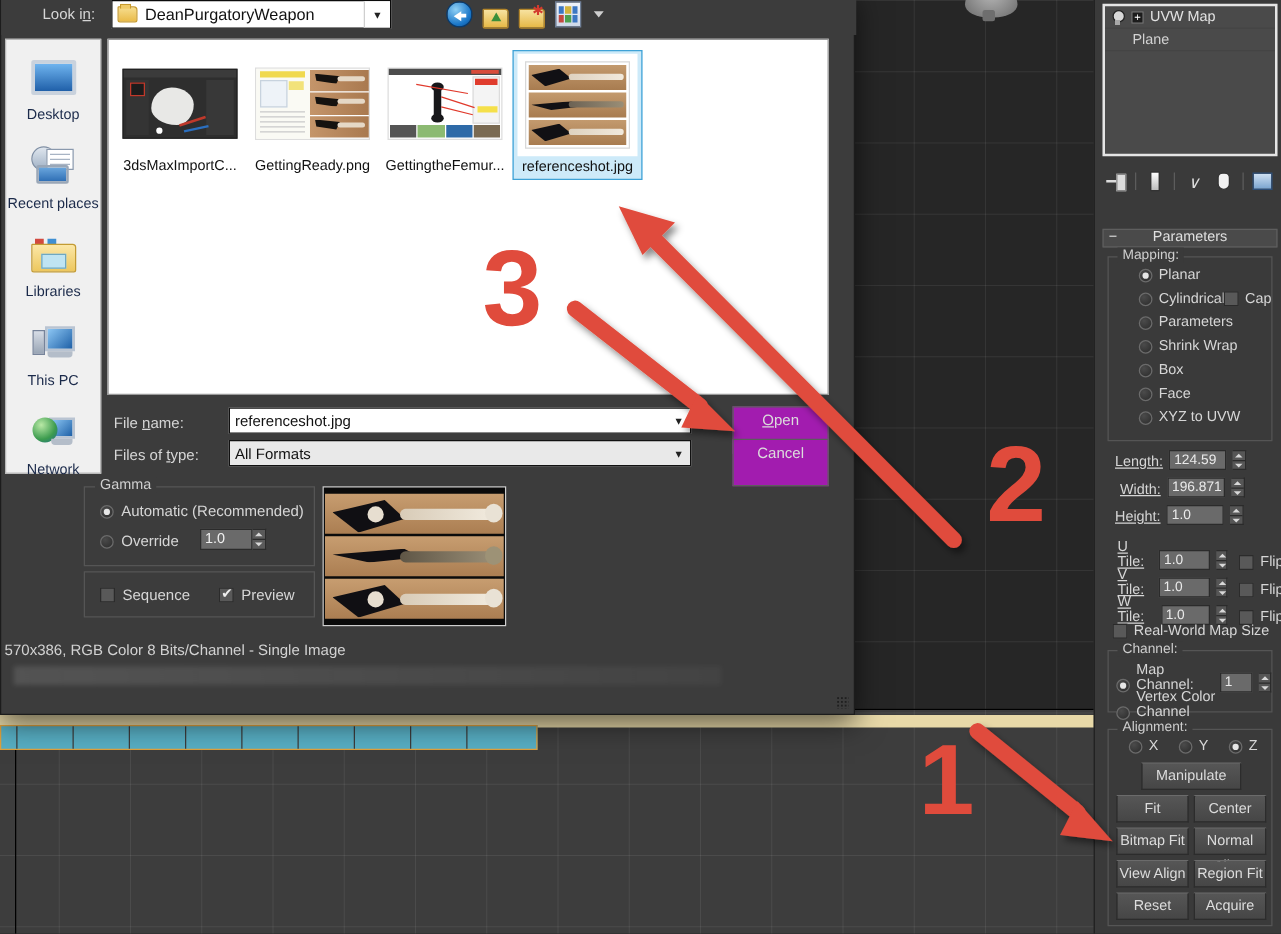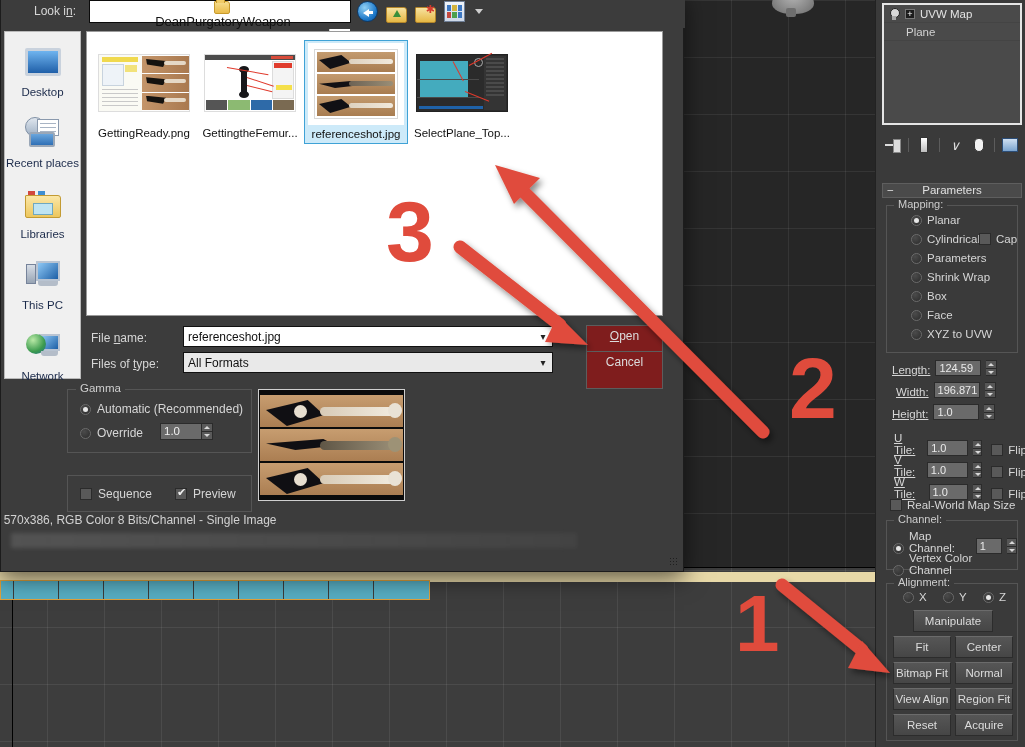--- a/index.html
+++ b/index.html
@@ -73,22 +73,22 @@
   }
   .dlg-topbar {
     position:absolute; left:0; top:0; width:684px; height:33px;
     background:#3c3c3c;
   }
   .lookin-label {
     position:absolute; left:33px; top:9px; font-size:12px; color:#d6d6d6;
   }
   .lookin-label u { text-decoration: underline; }
   .lookin-combo {
-    position:absolute; left:88px; top:5px; width:262px; height:23px;
-    background:#ffffff; border:1px solid #0b0b0b; display:flex; align-items:center;flex-direction:column;
+    position:absolute; left:88px; top:5px; width:224px; height:23px;
+    background:#ffffff; border:1px solid #0b0b0b; display:flex; align-items:center;
   }
   .folder-ico {
     width:16px; height:13px; margin-left:4px; flex:0 0 auto;
     background: linear-gradient(#f6dd8e,#e9bb49);
     border:1px solid #c79a2c; border-radius:1px 3px 2px 2px;
     position:relative;
   }
   .folder-ico:before{
     content:""; position:absolute; left:1px; top:-3px; width:7px; height:3px;
     background:#f0cb67; border:1px solid #c79a2c; border-bottom:none; border-radius:1px 1px 0 0;
@@ -265,21 +265,21 @@
   .inp-ft {
     position:absolute; left:182px; top:357px; width:370px; height:21px;
     background:#e9e9e9; border:1px solid #111; display:flex; align-items:center;
   }
   .inp-val { font-size:12px; color:#111; margin-left:4px; }
   .inp-caret {
     margin-left:auto; width:18px; text-align:center; font-size:10px; color:#222;
   }
   .btn-open, .btn-cancel {
     position:absolute; left:585px; width:77px; height:38px;
-    background:#7f1d1d; border:1px solid #5d5d5d; color:#dcdcdc;
+    background:#a21caf; border:1px solid #5d5d5d; color:#dcdcdc;
     font-size:12px; text-align:center; line-height:21px;
   }
   .btn-open { top:330px; }
   .btn-cancel { top:356px; }
   .btn-open u { text-decoration: underline; }
 
   
   .grp-gamma {
     position:absolute; left:66px; top:394px; width:185px; height:64px;
     border:1px solid #555;
@@ -311,21 +311,21 @@
   }
   .spin-btns i { flex:1; display:block; position:relative; }
   .spin-btns i:first-child { border-bottom:1px solid #2b2b2b; }
   .spin-btns i:after{
     content:""; position:absolute; left:2px; top:2px; width:0;height:0;
     border-left:3px solid transparent;border-right:3px solid transparent;border-bottom:3px solid #d8d8d8;
   }
   .spin-btns i:last-child:after{ border-bottom:none; border-top:3px solid #d8d8d8; }
 
   .grp-seq {
-    position:absolute; left:66px; top:480px; width:185px; height:37px; border:1px solid #555;
+    position:absolute; left:66px; top:462px; width:185px; height:37px; border:1px solid #555;
   }
   .chk {
     width:12px; height:12px; background:#595959; border:1px solid #2b2b2b;
     position:relative; flex:0 0 auto;
   }
   .chk.on:after {
     content:"✔"; position:absolute; left:1px; top:-3px; font-size:11px; color:#f0f0f0;
   }
   .chk-row { position:absolute; display:flex; align-items:center; gap:6px; font-size:12px; color:#d6d6d6; }
 
@@ -553,20 +553,35 @@
               <i class="globe"></i>
               <i class="ft"></i>
             </span>
         </span>
         <span class="lbl">Network</span>
       </div>
     </div>
 
     <div class="filelist">
 
+      <div class="fitem">
+        <div class="fthumb">
+          <div class="th-max">
+              <i class="tb"></i>
+              <i class="lp"></i>
+              <i class="rp"></i>
+              <i class="blob"></i>
+            <i class="rbox"></i>
+              <i class="rl1"></i>
+              <i class="rl2"></i>
+              <i class="dot"></i>
+            </div>
+        </div>
+        <div class="fname">3dsMaxImportC...</div>
+      </div>
 
       <div class="fitem">
         <div class="fthumb">
           <div class="th-ready">
             <div class="sheet">
                 <i class="hdr"></i>
                 <i class="tbl"></i>
                 <i class="yl"></i>
               <i class="ln" style="top:34px"></i>
                 <i class="ln" style="top:38px"></i>
@@ -629,47 +644,20 @@
               </div>
             <div class="row">
                 <i class="blade"></i>
                 <i class="handle"></i>
               </div>
           </div>
         </div>
         <div class="fname">referenceshot.jpg</div>
       </div>
 
-      <div class="fitem">
-        <div class="fthumb">
-          <div class="th-plane">
-            <i class="grid"></i>
-            <i class="gl" style="top:24px"></i>
-              <i class="gl" style="top:42px"></i>
-            <i class="rp">
-                <i></i>
-                <i></i>
-                <i></i>
-                <i></i>
-                <i></i>
-                <i></i>
-                <i></i>
-                <i></i>
-                <i></i>
-                <i></i>
-              </i>
-            <i class="circ"></i>
-            <i class="ar" style="left:36px;top:6px;width:22px;transform:rotate(62deg)"></i>
-            <i class="ar" style="left:52px;top:10px;width:26px;transform:rotate(-28deg)"></i>
-            <i class="ar" style="left:48px;top:36px;width:26px;transform:rotate(22deg)"></i>
-            <i class="bbar"></i>
-          </div>
-        </div>
-        <div class="fname">SelectPlane_Top...</div>
-      </div>
     </div>
 
     <div class="lbl-fn">File <u>n</u>ame:</div>
     <div class="inp-fn">
       <span class="inp-val">referenceshot.jpg</span>
       <span class="inp-caret">▾</span>
     </div>
 
     <div class="lbl-ft">Files of <u>t</u>ype:</div>
     <div class="inp-ft">

